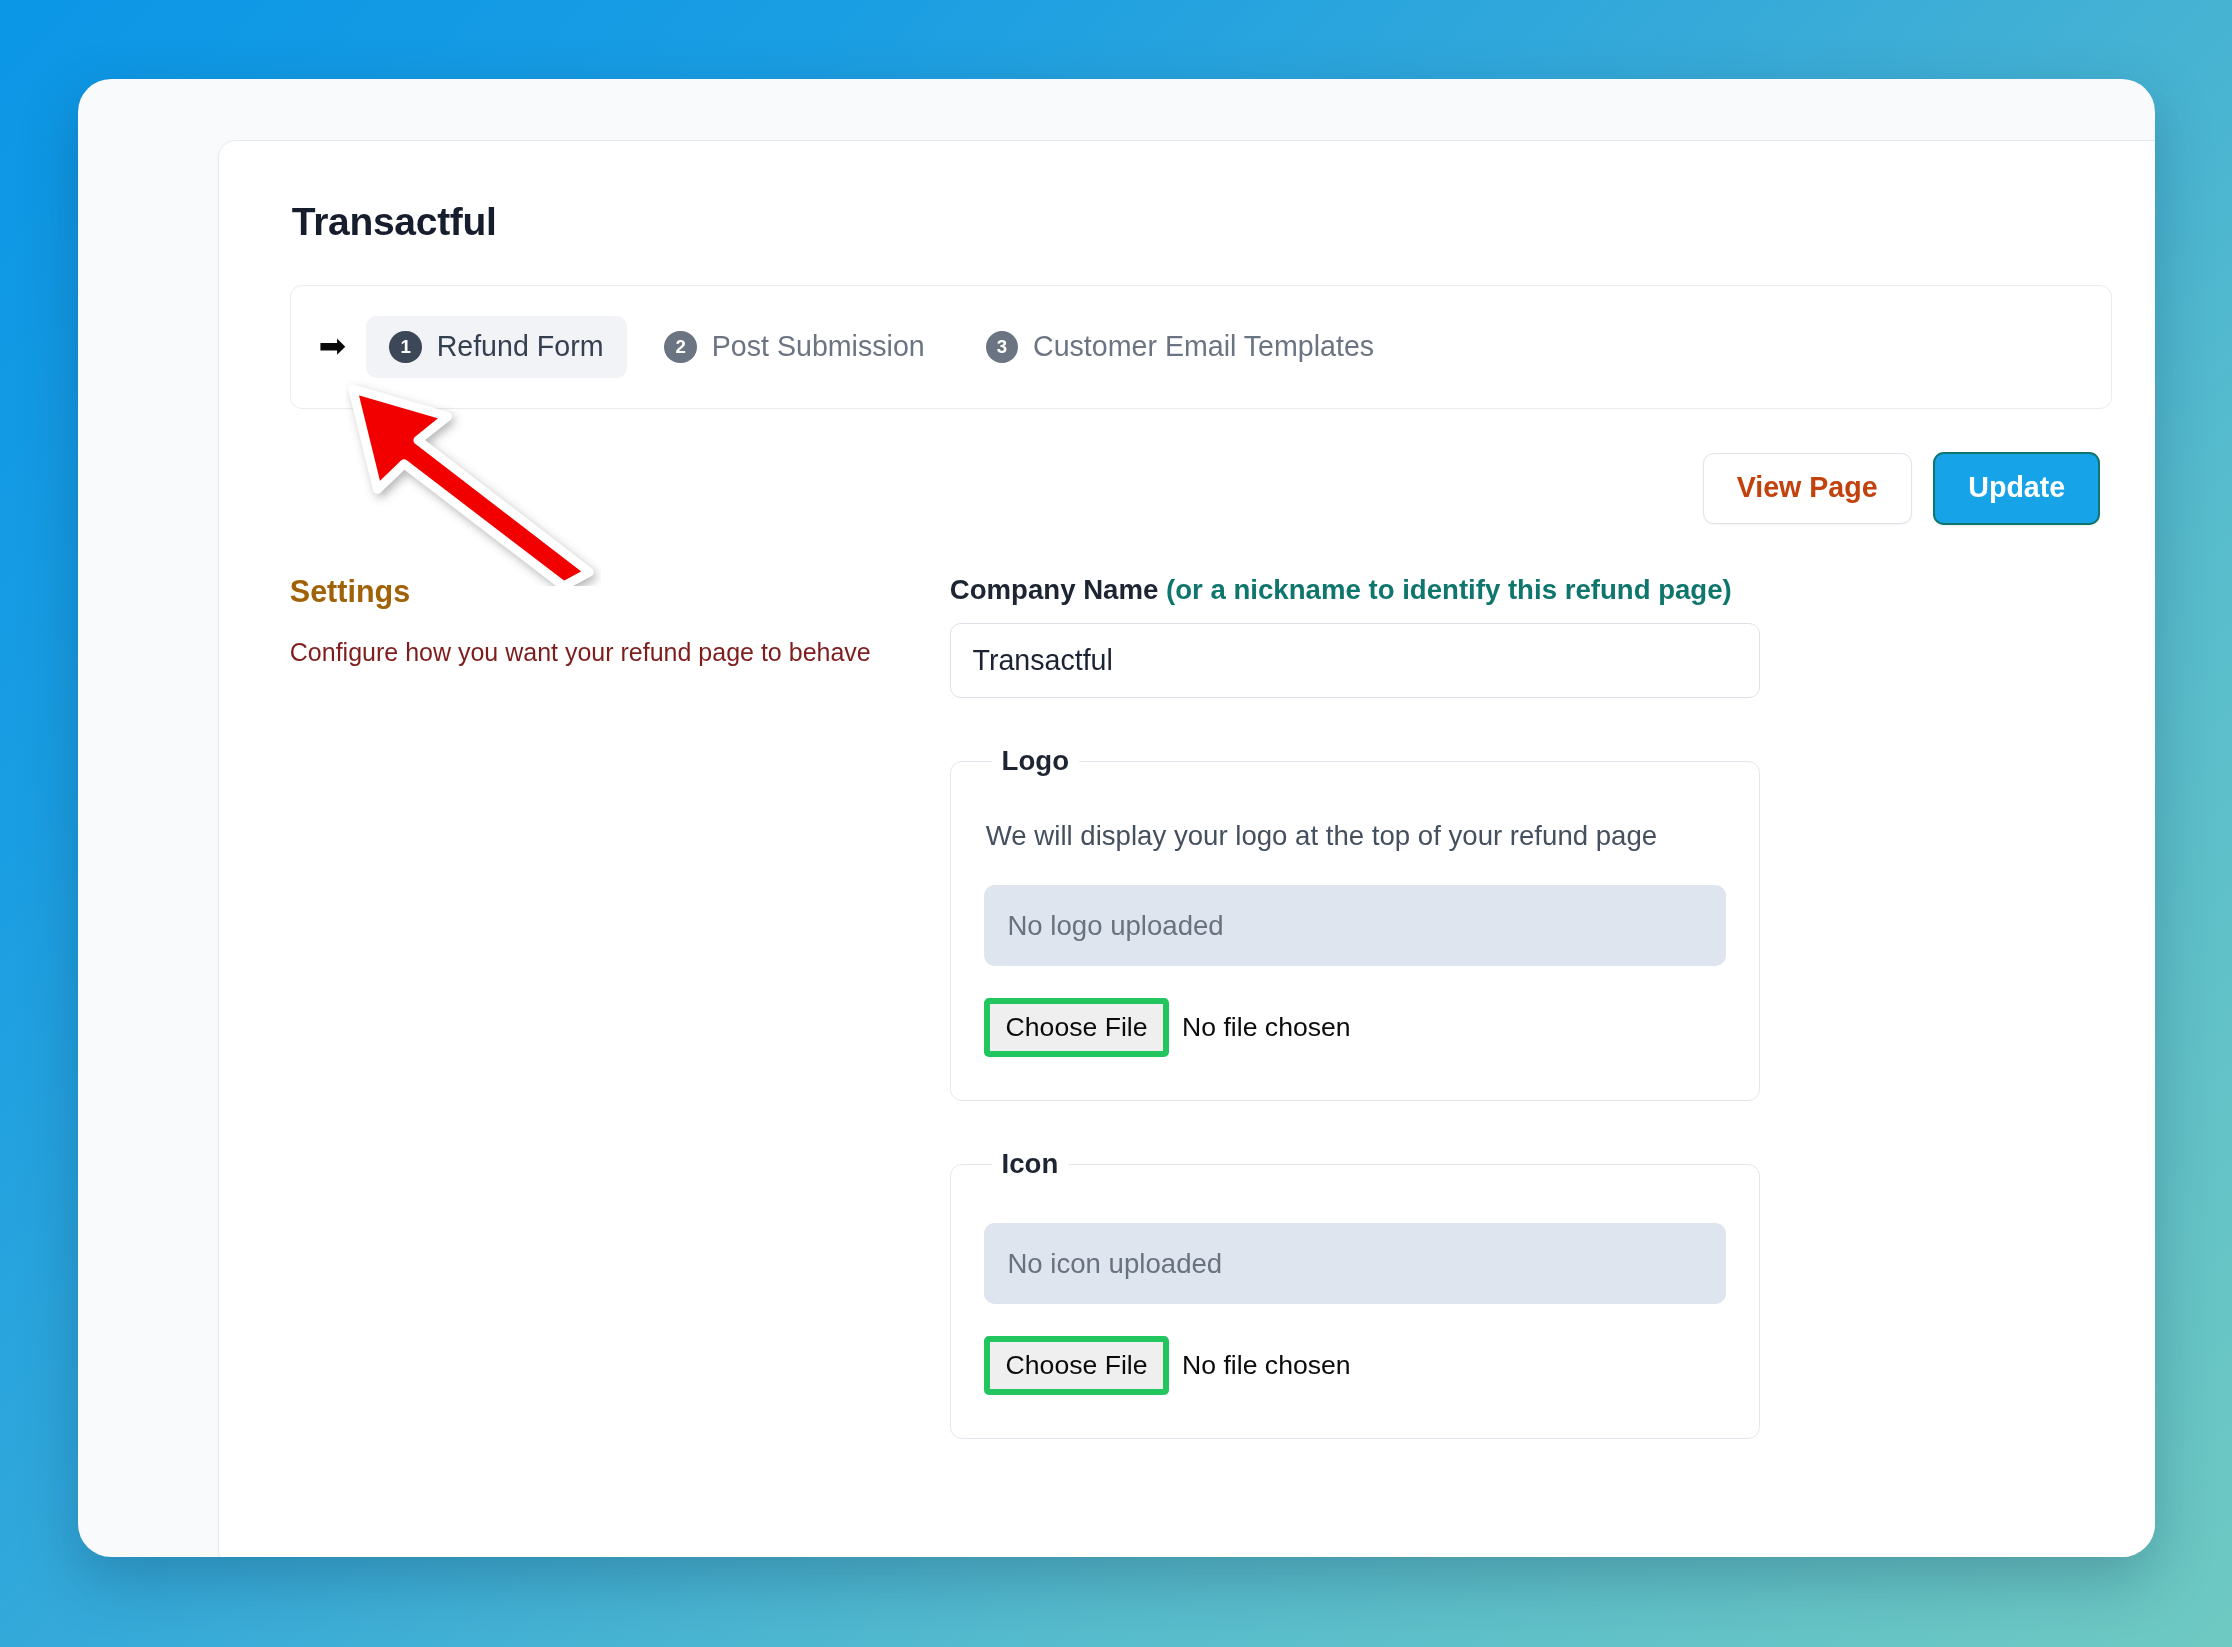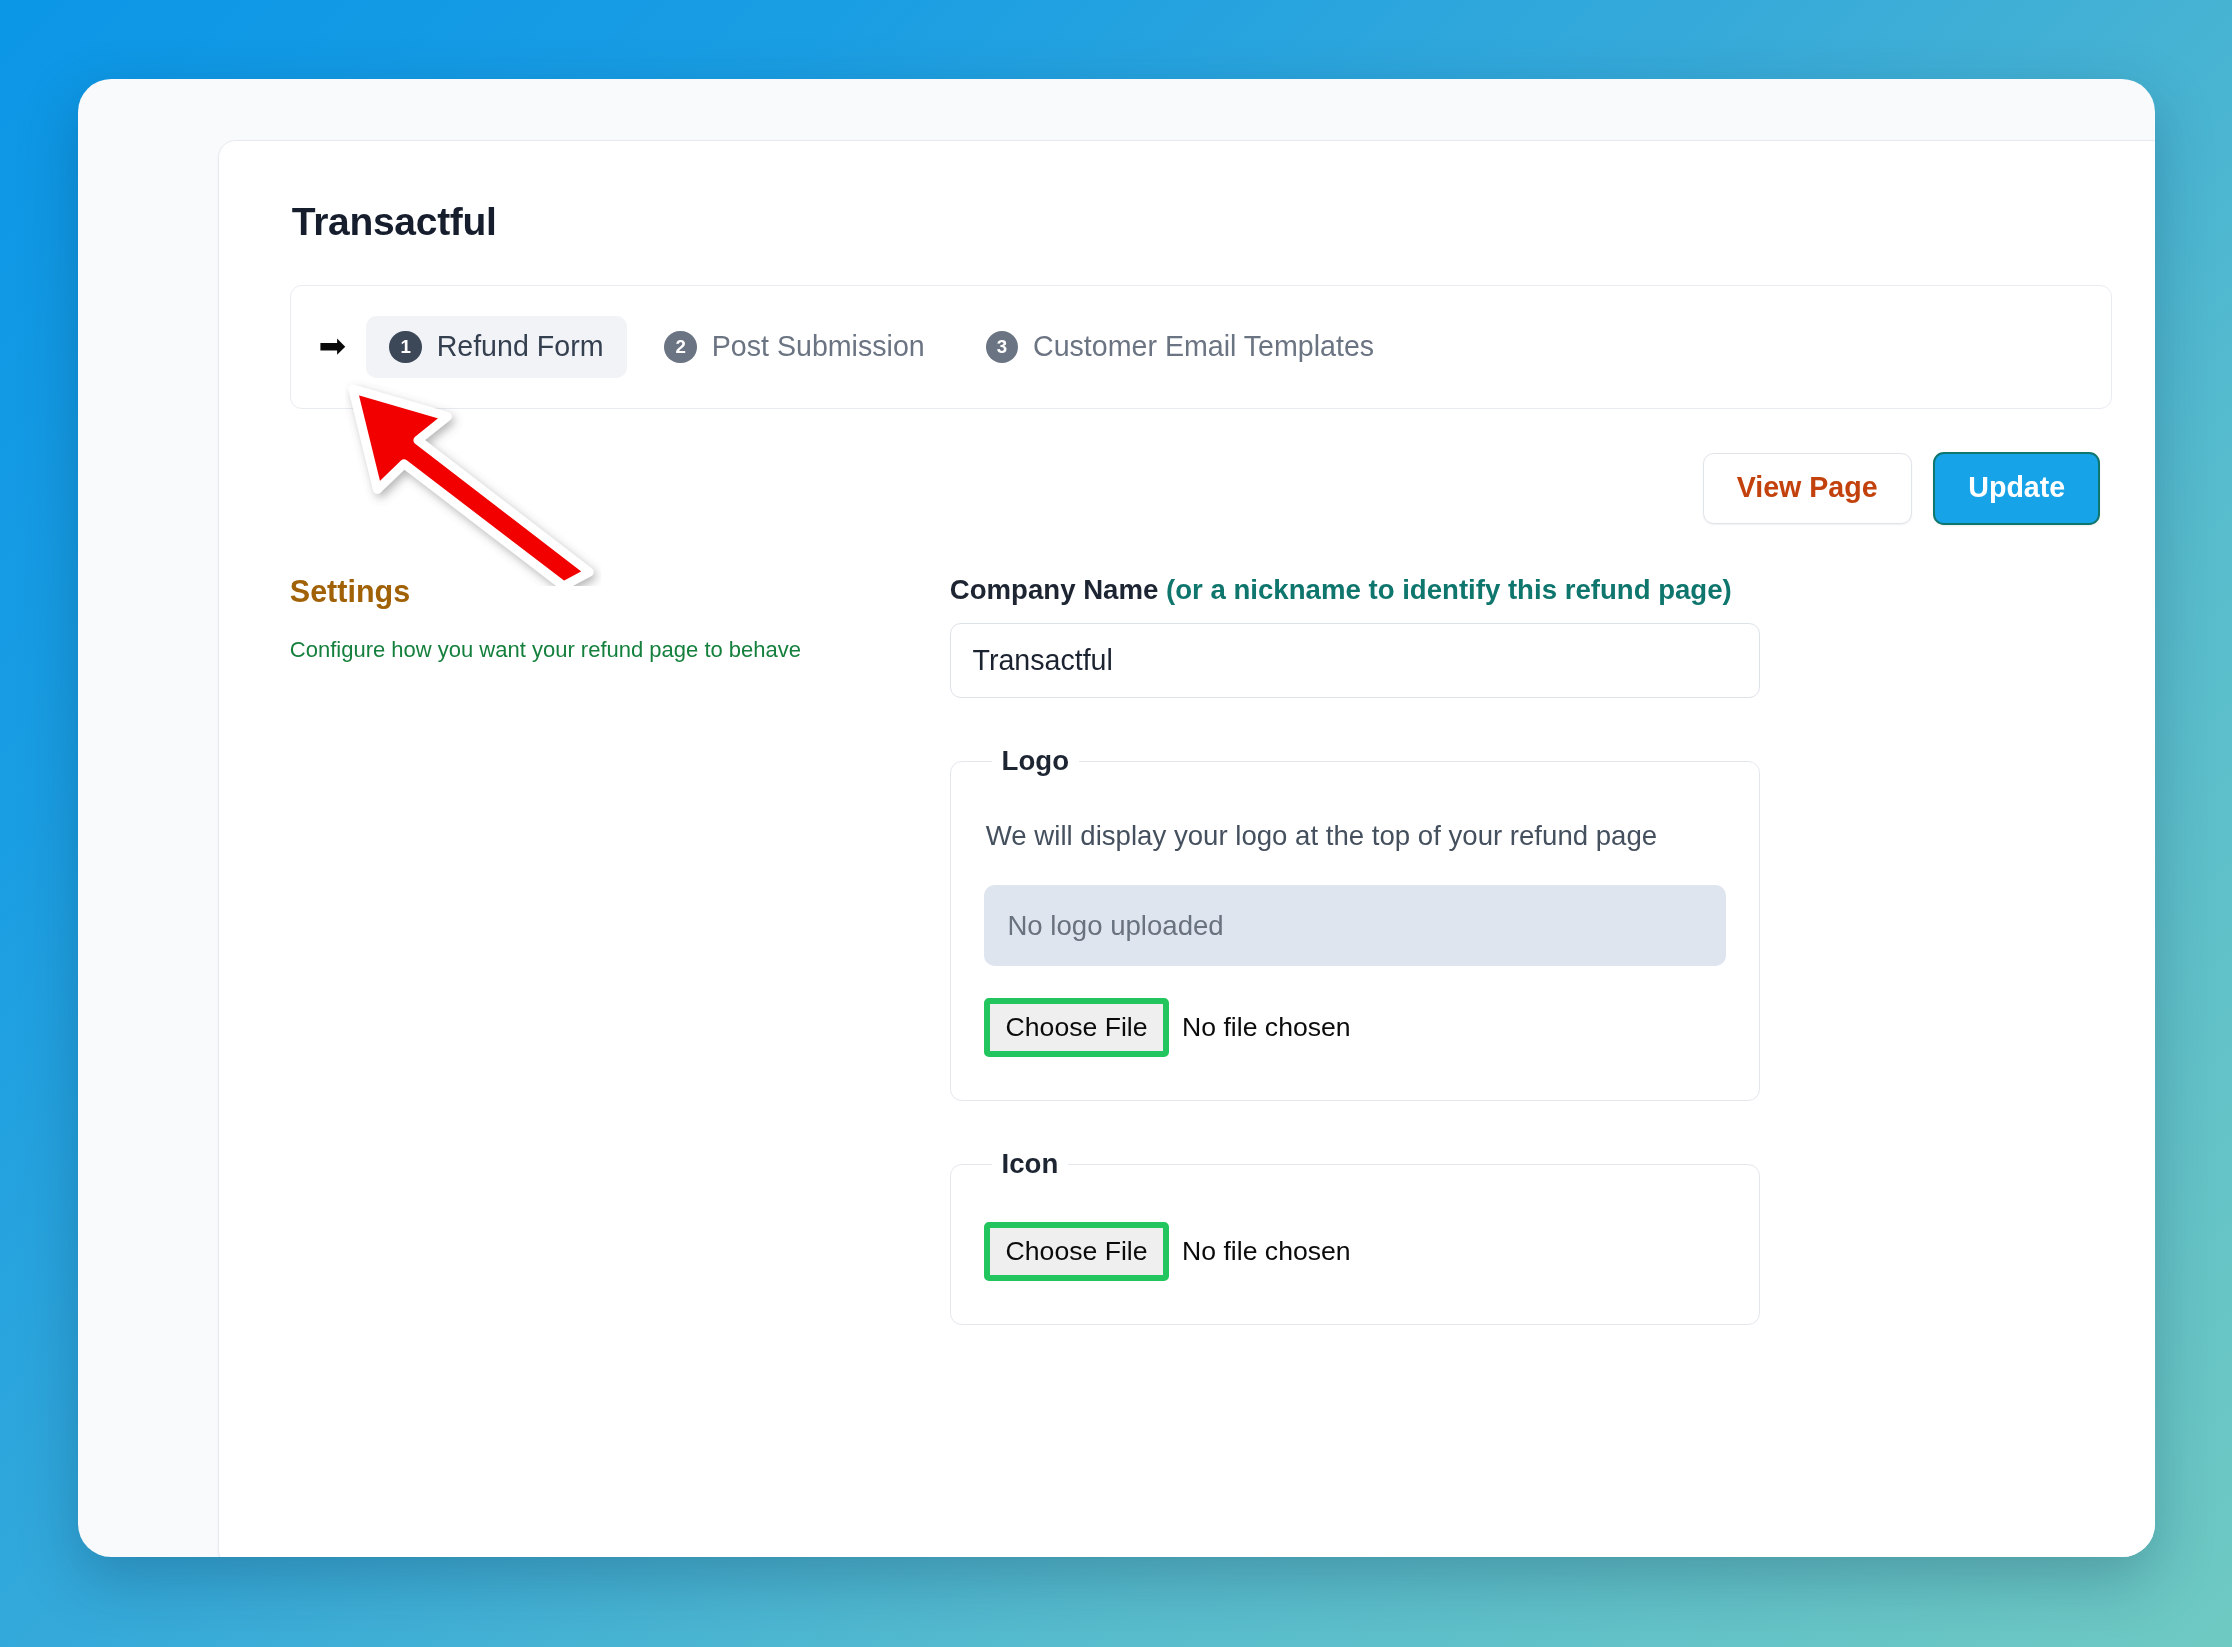--- a/index.html
+++ b/index.html
@@ -157,22 +157,22 @@
   .col-right { width: 810px; flex: none; }
 
   .section-title {
     font-size: 30.5px;
     font-weight: bold;
     color: #a16207;
     margin-bottom: 25.6px;
   }
 
   .section-desc {
-    font-size: 22px;
-    color: #15803d;
+    font-size: 25px;
+    color: #7f1d1d;
     line-height: 1.48;
   }
 
   
   .field-label {
     font-size: 27.6px;
     color: #1d2432;
     font-weight: bold;
     margin-bottom: 17.7px;
   }
@@ -317,20 +317,21 @@
           <div class="upload-desc">We will display your logo at the top of your refund page</div>
           <div class="upload-placeholder">No logo uploaded</div>
           <div class="file-row">
             <button class="file-btn">Choose File</button>
             <span class="file-status">No file chosen</span>
           </div>
         </fieldset>
 
         <fieldset class="upload-fieldset">
           <legend class="upload-legend">Icon</legend>
+          <div class="upload-placeholder">No icon uploaded</div>
           <div class="file-row">
             <button class="file-btn">Choose File</button>
             <span class="file-status">No file chosen</span>
           </div>
         </fieldset>
 
       </div>
     </div>
 
   </div>

